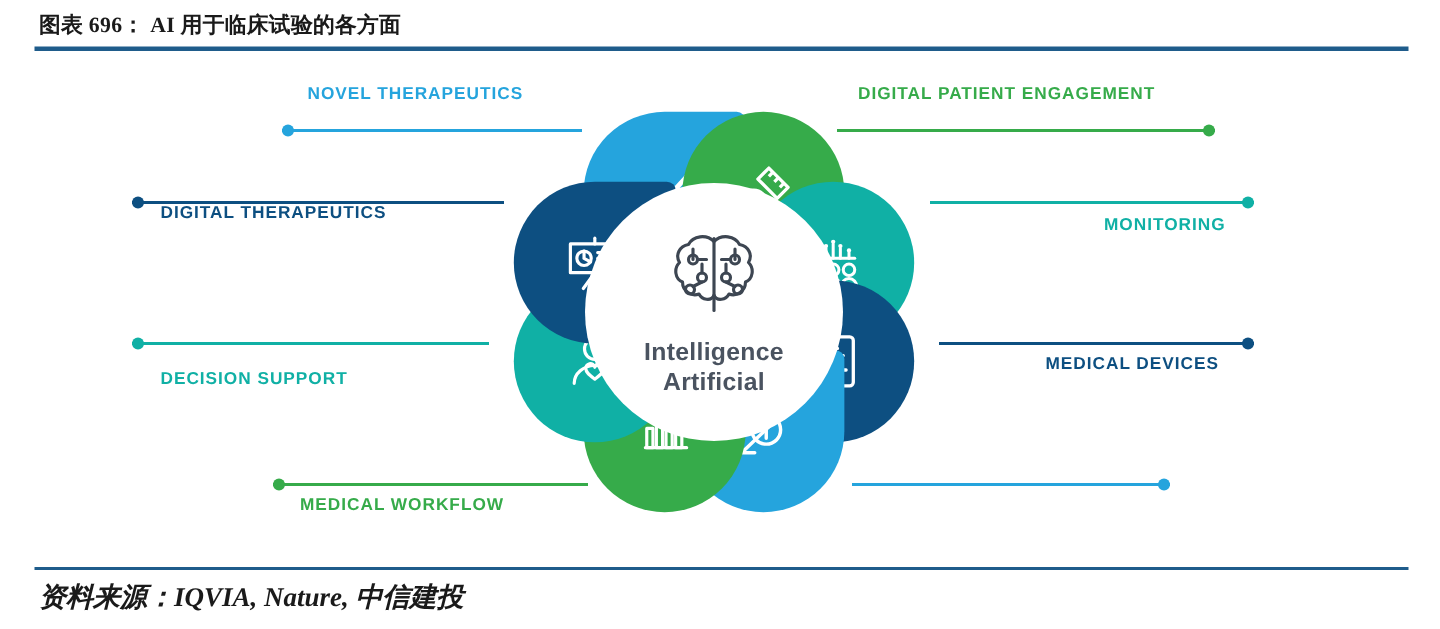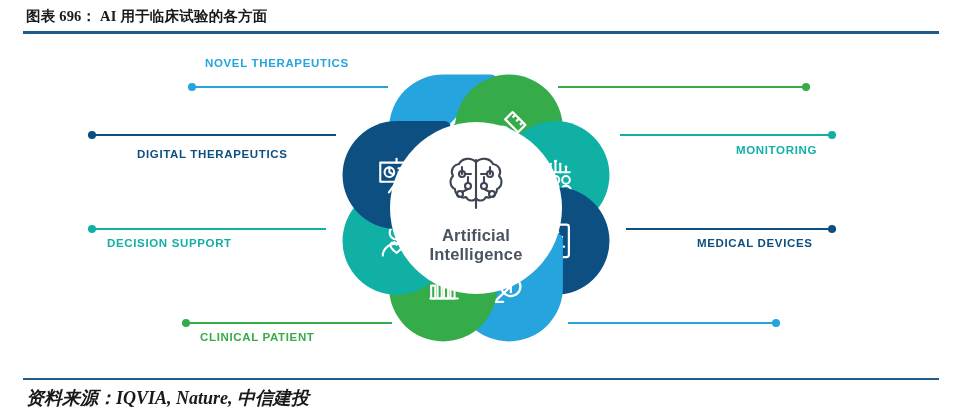--- a/index.html
+++ b/index.html
@@ -153,38 +153,39 @@
   <div class="connector left" style="color:#25a4dd; left:188px; top:50px; width:200px;">
     <div class="line"></div>
     <div class="dot"></div>
   </div>
   <div class="spoke-label" style="color:#25a4dd; left:205px; top:21px;">NOVEL THERAPEUTICS</div>
 
   <div class="connector left" style="color:#0d4f81; left:88px; top:98px; width:248px;">
     <div class="line"></div>
     <div class="dot"></div>
   </div>
-  <div class="spoke-label" style="color:#0d4f81; left:107px; top:112px;margin-left:30px;">DIGITAL THERAPEUTICS</div>
+  <div class="spoke-label" style="color:#0d4f81; left:107px; top:100px;">DIGITAL THERAPEUTICS</div>
 
   <div class="connector left" style="color:#10b0a5; left:88px; top:192px; width:238px;">
     <div class="line"></div>
     <div class="dot"></div>
   </div>
-  <div class="spoke-label" style="color:#10b0a5; left:107px; top:201px;">DECISION SUPPORT</div>
+  <div class="spoke-label" style="color:#10b0a5; left:107px; top:211px;">DECISION SUPPORT</div>
 
   <div class="connector left" style="color:#36ab4a; left:182px; top:286px; width:210px;">
     <div class="line"></div>
     <div class="dot"></div>
   </div>
-  <div class="spoke-label" style="color:#36ab4a; left:200px; top:295px;">CLINICAL PATIENT</div>
+  <div class="spoke-label" style="color:#36ab4a; left:200px; top:295px;">MEDICAL WORKFLOW</div>
 
   <div class="connector right" style="color:#36ab4a; left:558px; top:50px; width:252px;">
     <div class="line"></div>
     <div class="dot"></div>
   </div>
+  <div class="spoke-label" style="color:#36ab4a; left:572px; top:21px;">DIGITAL PATIENT ENGAGEMENT</div>
 
   <div class="connector right" style="color:#10b0a5; left:620px; top:98px; width:216px;">
     <div class="line"></div>
     <div class="dot"></div>
   </div>
   <div class="spoke-label" style="color:#10b0a5; left:736px; top:108px;">MONITORING</div>
 
   <div class="connector right" style="color:#0d4f81; left:626px; top:192px; width:210px;">
     <div class="line"></div>
     <div class="dot"></div>
@@ -319,22 +320,22 @@
             <circle cx="20" cy="42" r="3"></circle>
             <path d="M25 22 H31 M28 31 V25 M28 37 L22 40 M22 22 V15"></path>
             <circle cx="50" cy="22" r="3"></circle>
             <circle cx="44" cy="34" r="3"></circle>
             <circle cx="52" cy="42" r="3"></circle>
             <path d="M47 22 H41 M44 31 V25 M44 37 L50 40 M50 22 V15"></path>
           </g>
         </svg>
       </div>
       <div id="hub-label">
+        <div>Intelligence</div>
         <div>Artificial</div>
-        <div>Intelligence</div>
       </div>
     </div>
 
   </div>
 </div>
 
 <div id="footer-rule"></div>
 <div id="source">资料来源：IQVIA, Nature, 中信建投</div>
 
 </body></html>

